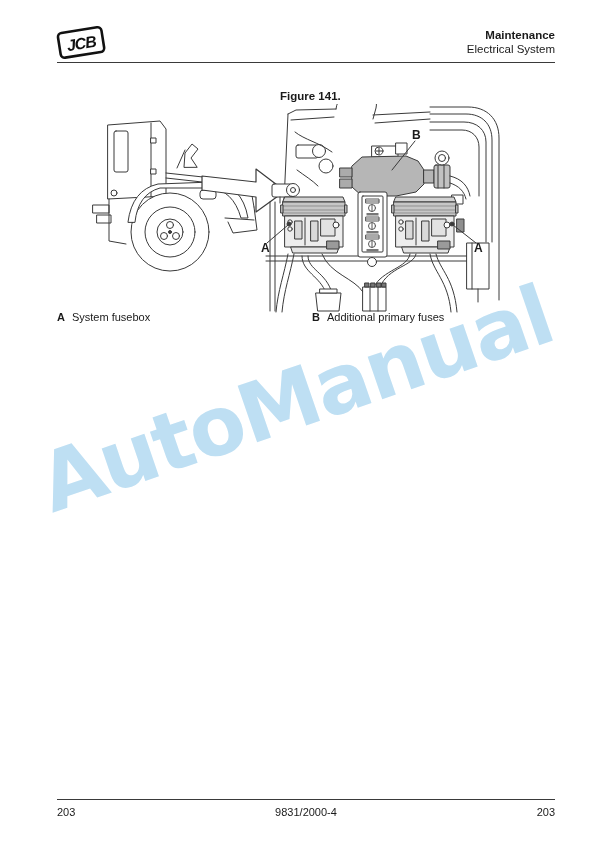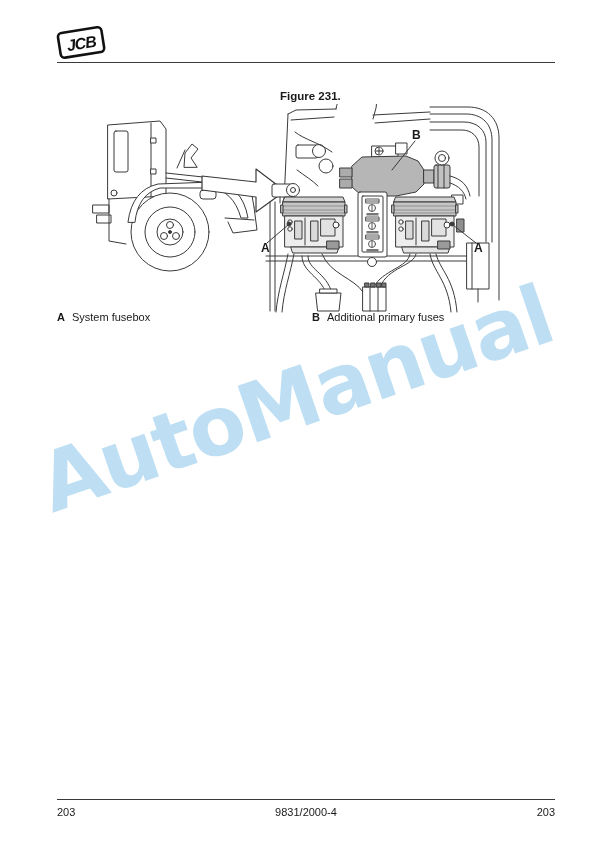--- a/index.html
+++ b/index.html
@@ -34,23 +34,27 @@
 
 <div class="page">
 
   <svg class="logo" width="56" height="40" viewBox="0 0 56 40">
     <g transform="rotate(-9 28 20)">
       <rect x="6" y="8" width="44" height="25" rx="4" fill="#fff" stroke="#111" stroke-width="2.6"></rect>
       <text x="28" y="27" text-anchor="middle" font-size="16" font-weight="bold" font-style="italic" letter-spacing="-1" fill="#111" style="font-family:'Liberation Sans',sans-serif">JCB</text>
     </g>
   </svg>
 
+  <div class="header-text">
+    <div class="section">Maintenance</div>
+    <div class="subsection">Electrical System</div>
+  </div>
   <div class="rule top-rule"></div>
 
-  <div class="figure-title">Figure 231.</div>
+  <div class="figure-title">Figure 141.</div>
 
   <svg class="diagram" width="612" height="212" viewBox="0 104 612 212">
     <defs>
       <g id="fusebox" stroke="#3a3a3a" stroke-width="1">
         <path d="M2,0 L60,0 L62,5 L0,5 Z" fill="#d2d2d2"></path>
         <rect x="0" y="5" width="62" height="14" fill="#c6c6c6"></rect>
         <path d="M0,9 L62,9 M0,13 L62,13 M0,16 L62,16" stroke="#8f8f8f" fill="none"></path>
         <rect x="-2" y="8" width="2" height="8" fill="#c6c6c6"></rect>
         <rect x="62" y="8" width="2" height="8" fill="#c6c6c6"></rect>
         <rect x="2" y="19" width="58" height="31" fill="#ededed"></rect>

